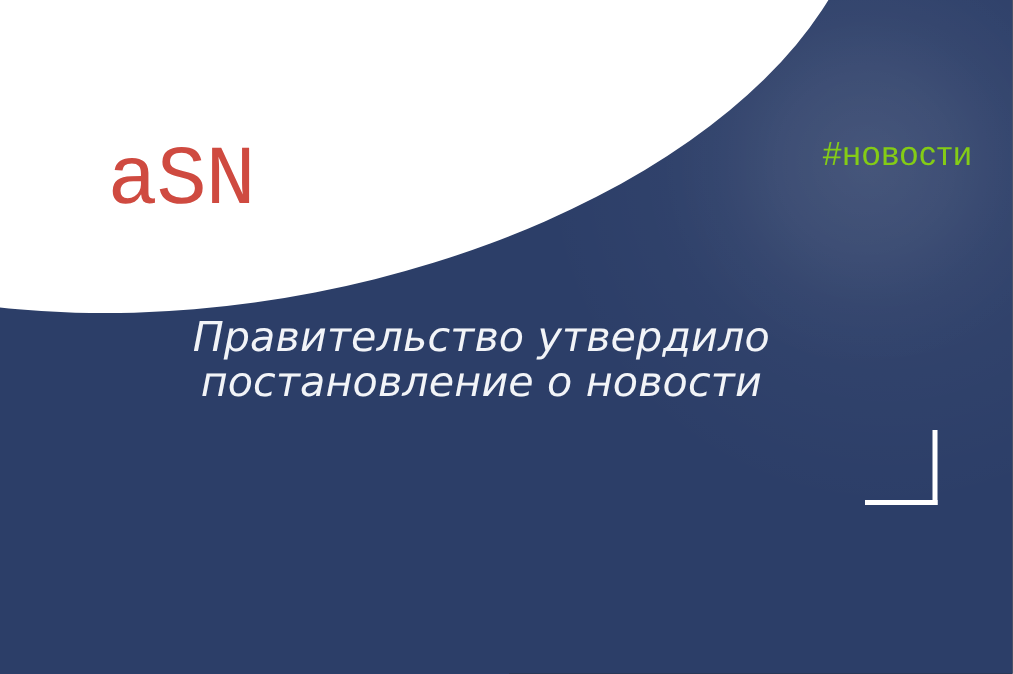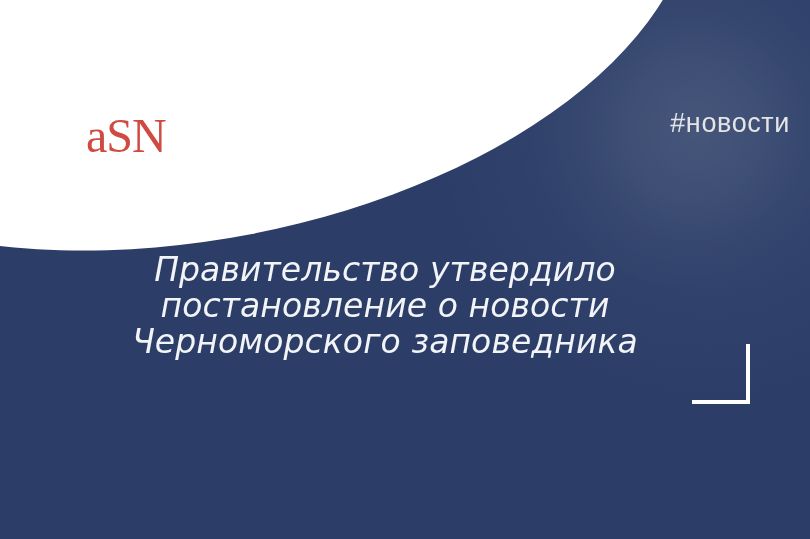--- a/index.html
+++ b/index.html
@@ -61,22 +61,22 @@
   
   #logo {
     position: absolute;
     left: 86px;
     top: 112px;
     display: flex;
     align-items: baseline;
     white-space: nowrap;
   }
   #logo-asn {
-    font-family: Liberation Serif, serif;
-    font-size: 48px;
+    font-family: Liberation Mono, monospace;
+    font-size: 67px;
     line-height: 1;
     font-weight: 400;
     letter-spacing: -1px;
     color: #cf4a40;
   }
   #logo-info {
     font-family: "Liberation Sans", sans-serif;
     font-size: 30px;
     line-height: 1;
     font-weight: bold;
@@ -84,23 +84,23 @@
     letter-spacing: -0.5px;
     color: #2a3a63;
     margin-left: -2px;
     position: relative;
     top: -1px;
   }
 
   
   #hashtag {
     position: absolute;
-    right: 20px;
+    right: 32px;
     top: 108px;
-    color: #e5e5e5;
+    color: #84cc16;
     font-family: "Liberation Sans", sans-serif;
     font-size: 27px;
     letter-spacing: 0.6px;
     font-weight: 400;
     white-space: nowrap;
   }
 
   
   #headline {
     position: absolute;
@@ -154,21 +154,20 @@
 
   <div id="logo">
     <span id="logo-asn">aSN</span>
   </div>
 
   <div id="hashtag">#новости</div>
 
   <div id="headline">
     <span class="hl-line">Правительство утвердило</span>
     <span class="hl-line">постановление о новости</span>
-    <span class="hl-line">Черноморского заповедника</span>
   </div>
 
   <div id="bracket">
     <span class="b-v"></span>
     <span class="b-h"></span>
   </div>
 
 </div>
 
 </body></html>

